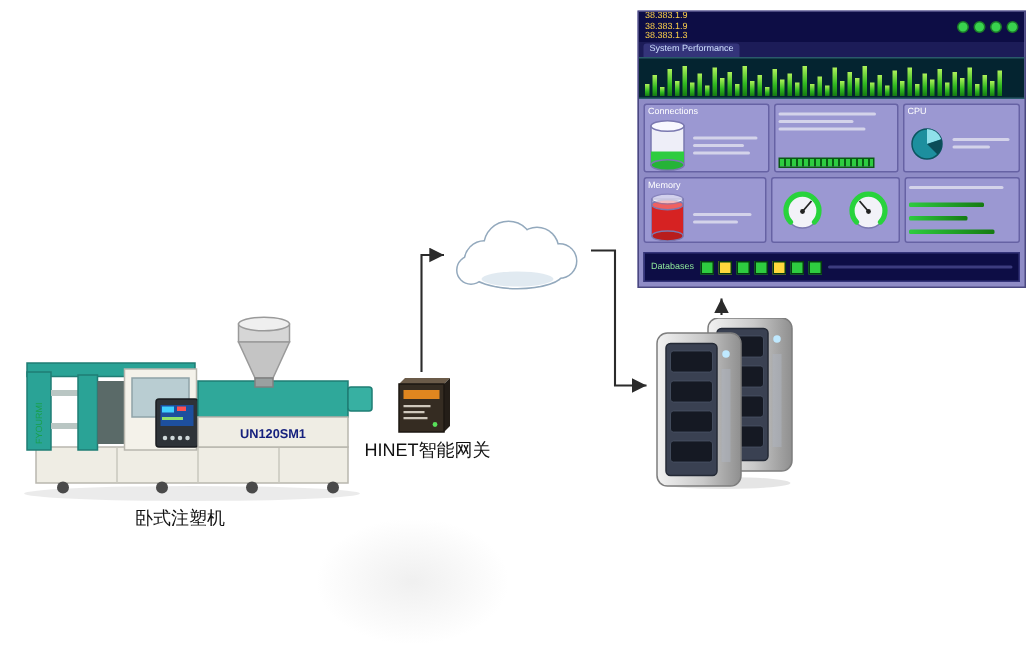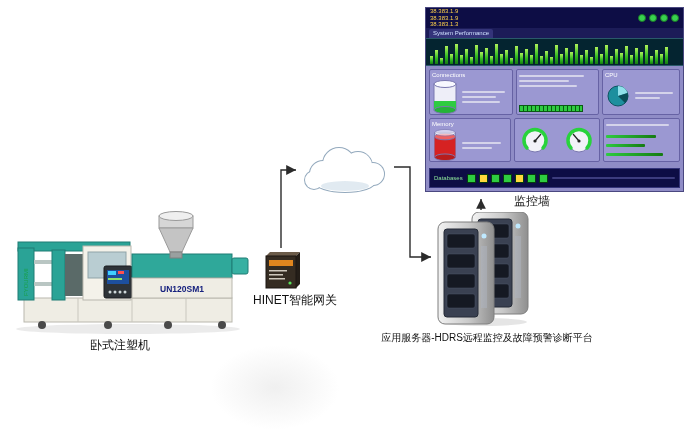--- a/index.html
+++ b/index.html
@@ -1,20 +1,20 @@
 <!DOCTYPE html>
 <html><head>
 <meta charset="utf-8">
 <style>
   html,body{margin:0;padding:0;background:#fff;}
   .canvas{position:relative;width:690px;height:439px;background:#fff;overflow:hidden;
           font-family:"Liberation Sans",sans-serif;}
   .lbl{position:absolute;color:#111;text-align:center;}
   .lbl-machine{left:40px;top:337px;width:160px;font-size:12px;}
-  .lbl-gateway{left:245px;top:292px;width:100px;font-size:12px;}
+  .lbl-gateway{left:235px;top:292px;width:100px;font-size:12px;}
   .lbl-internet{left:303px;top:196px;width:88px;font-size:12.5px;font-weight:bold;}
   .lbl-server{left:347px;top:331px;width:280px;font-size:10px;white-space:nowrap;}
   .lbl-monitor{left:492px;top:193px;width:80px;font-size:12px;}
   .node{position:absolute;}
   svg text{font-family:"Liberation Sans",sans-serif;}
   .arrows{position:absolute;left:0;top:0;pointer-events:none;z-index:5;}
   .watermark{position:absolute;left:210px;top:345px;width:130px;height:85px;border-radius:50%;
              background:radial-gradient(rgba(185,185,185,0.22),rgba(255,255,255,0) 70%);}
 
   
@@ -181,21 +181,20 @@
         <rect x="6" y="7" width="34" height="88" rx="3" fill="#3a4152" stroke="#242a36"></rect>
         <rect x="9" y="12" width="28" height="14" rx="2" fill="#151923" stroke="#4c5568" stroke-width="0.5"></rect>
         <rect x="9" y="32" width="28" height="14" rx="2" fill="#151923" stroke="#4c5568" stroke-width="0.5"></rect>
         <rect x="9" y="52" width="28" height="14" rx="2" fill="#151923" stroke="#4c5568" stroke-width="0.5"></rect>
         <rect x="9" y="72" width="28" height="14" rx="2" fill="#151923" stroke="#4c5568" stroke-width="0.5"></rect>
         <circle cx="46" cy="14" r="2.5" fill="#bfe9ff"></circle>
         <rect x="43" y="24" width="6" height="62" fill="#aeb4c0" opacity="0.5"></rect>
       </g>
     </svg>
   </div>
-  <div class="lbl lbl-server">应用服务器-HDRS远程监控及故障预警诊断平台</div>
 
   <div class="dash">
     <div class="dash-header">
       <div class="hdr-vals">
         <span class="hdr-val">38.383.1.9</span>
         <span class="hdr-val">38.383.1.9</span>
         <span class="hdr-val">38.383.1.3</span>
       </div>
       <div class="hdr-icons">
         <span class="hdr-dot"></span>
@@ -349,21 +348,20 @@
             <div class="db-sq" style="background: rgb(46, 204, 64);"></div>
             <div class="db-sq" style="background: rgb(46, 204, 64);"></div>
             <div class="db-sq" style="background: rgb(255, 216, 60);"></div>
             <div class="db-sq" style="background: rgb(46, 204, 64);"></div>
             <div class="db-sq" style="background: rgb(46, 204, 64);"></div>
           </div>
         <div class="db-strip"></div>
       </div>
     </div>
   </div>
-  <div class="lbl lbl-monitor">监控墙</div>
 
   <svg class="arrows" width="690" height="439">
     <defs>
       <marker id="ah" markerWidth="9" markerHeight="9" refX="7" refY="3.5" orient="auto">
         <path d="M0,0 L7,3.5 L0,7 Z" fill="#2b2b2b"></path>
       </marker>
     </defs>
     <polyline points="281,248 281,170 296,170" fill="none" stroke="#2b2b2b" stroke-width="1.4" marker-end="url(#ah)"></polyline>
     <polyline points="394,167 410,167 410,257 431,257" fill="none" stroke="#2b2b2b" stroke-width="1.4" marker-end="url(#ah)"></polyline>
     <polyline points="481,210 481,199" fill="none" stroke="#2b2b2b" stroke-width="1.4" marker-end="url(#ah)"></polyline>

